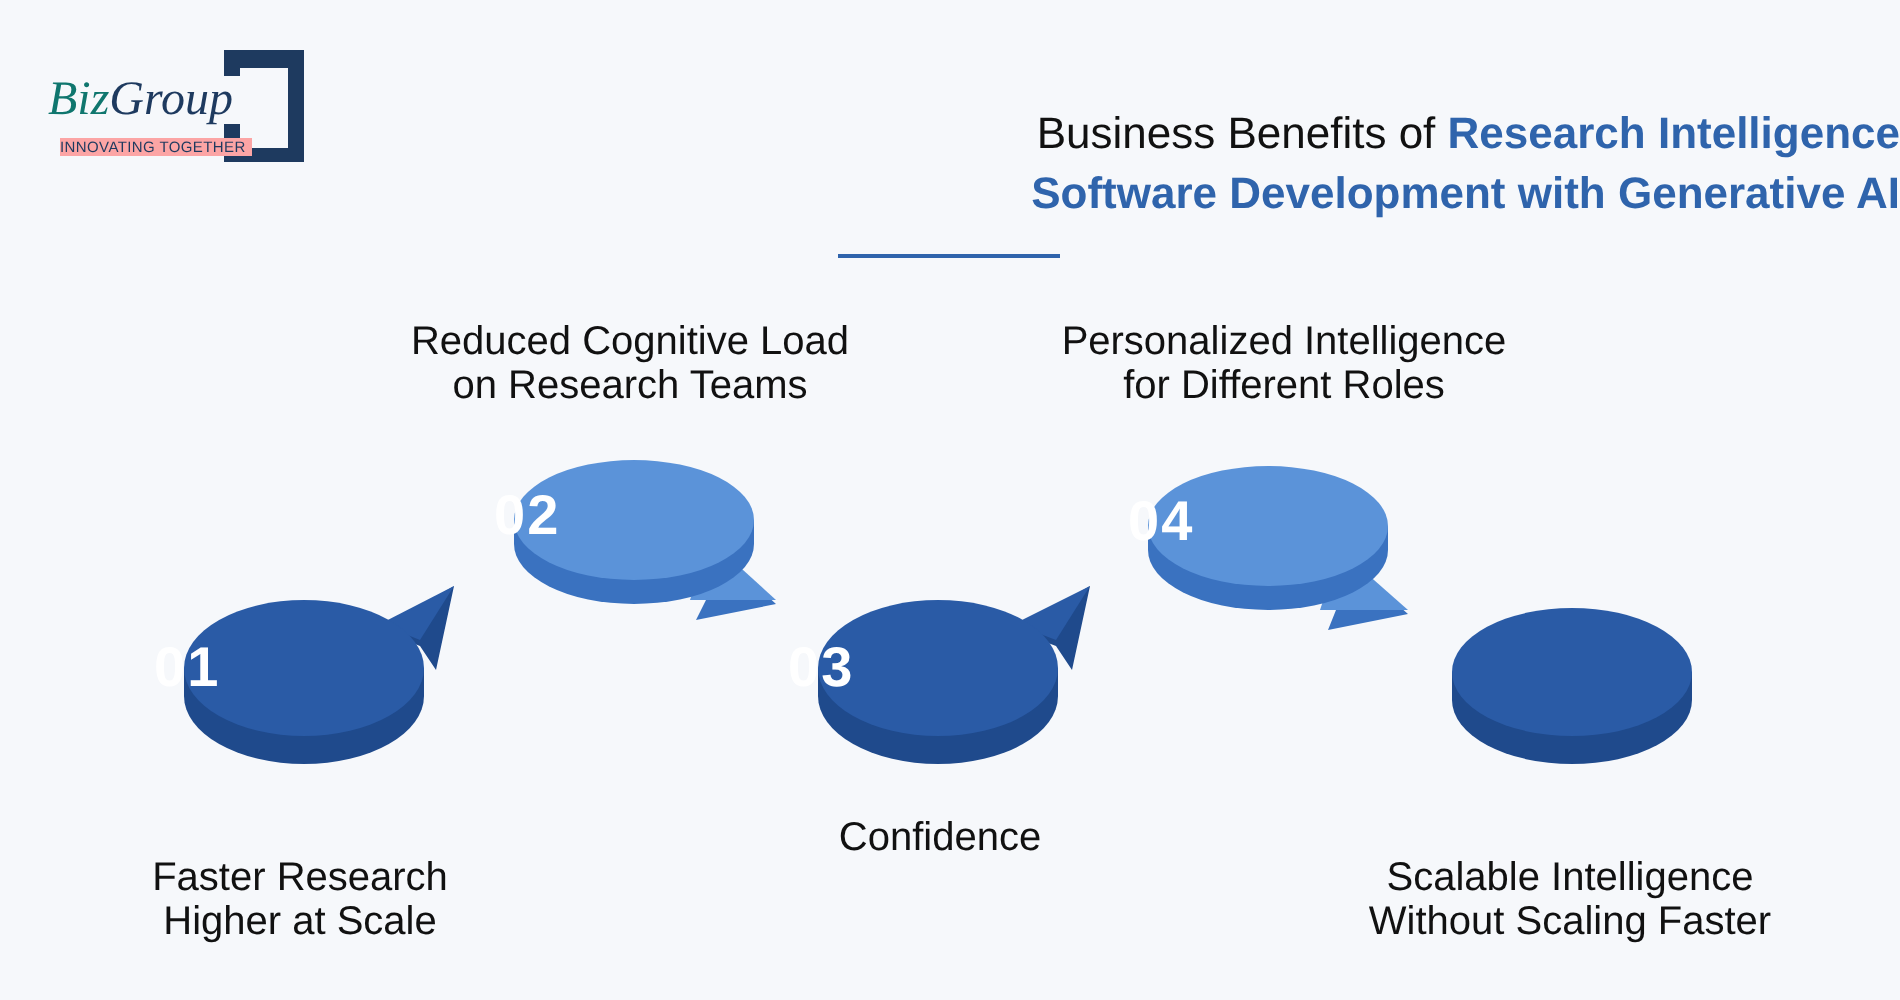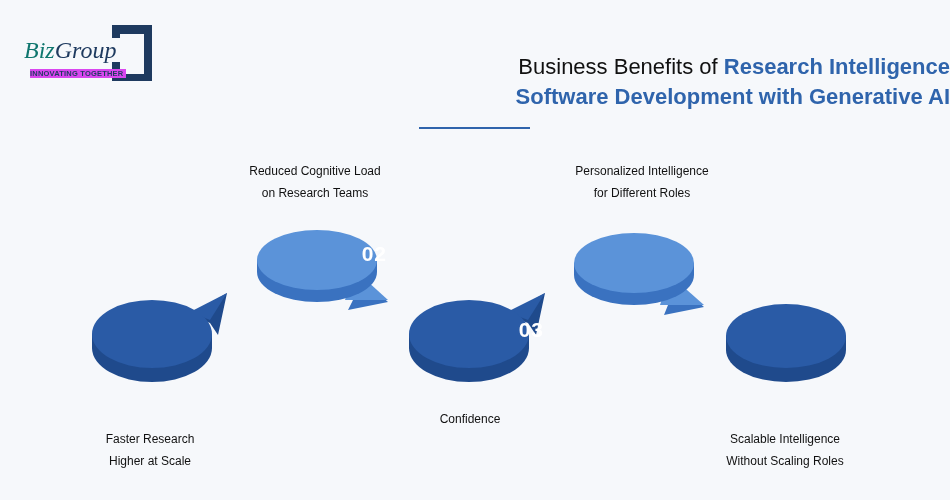--- a/index.html
+++ b/index.html
@@ -5,29 +5,29 @@
   html, body { margin:0; padding:0; }
   body { width:950px; height:500px; background:#f6f8fb; position:relative; overflow:hidden;
          font-family:"Liberation Sans", sans-serif; color:#111; }
   .logo { position:absolute; left:22px; top:24px; width:140px; height:60px; }
   .logo .frame { position:absolute; left:90px; top:1px; width:40px; height:56px; background:#1e3a5f; }
   .logo .frame-inner { position:absolute; left:98px; top:10px; width:24px; height:40px; background:#f6f8fb; }
   .logo .wordmark { position:absolute; left:2px; top:14px; font-family:"Liberation Serif", serif; font-style:italic;
                     font-size:24px; line-height:24px; background:#f6f8fb; padding-right:4px; }
   .logo .biz { color:#0f766e; }
   .logo .grp { color:#1e3a5f; }
-  .logo .tag { position:absolute; left:8px; top:45px; font-size:7.5px; color:#1e3a5f; letter-spacing:0.2px; background:#d946ef; padding-right:3px;font-weight:bold; }
+  .logo .tag { position:absolute; left:8px; top:45px; font-size:7.5px; color:#1e3a5f; letter-spacing:0.2px; background:#fca5a5; padding-right:3px; }
   .title { position:absolute; left:0; width:950px; top:52px; text-align:right; font-size:22px; font-weight:normal; line-height:30px; }
   .title .accent { color:#2f64ac; font-weight:bold; }
   .title .dark { color:#111; }
   .divider { position:absolute; left:419px; top:127px; width:111px; height:2px; background:#2f64ac; }
-  .label { position:absolute; text-align:center; font-size:12px; line-height:22px; color:#111; }
+  .label { position:absolute; text-align:center; font-size:20px; line-height:22px; color:#111; }
   .disc { position:absolute; }
   .disc svg { display:block; }
-  .num { position:absolute; width:100%; text-align:right; color:#fff; font-weight:bold; font-size:21px; letter-spacing:1px; }
+  .num { position:absolute; width:100%; text-align:left; color:#fff; font-weight:bold; font-size:28px; letter-spacing:1px; }
 </style>
 </head>
 <body>
 
 <div class="logo">
   <div class="frame"></div>
   <div class="frame-inner"></div>
   <div class="wordmark"><span class="biz">Biz</span><span class="grp">Group</span></div>
   <div class="tag">INNOVATING TOGETHER</div>
 </div>
@@ -48,20 +48,21 @@
 </div>
 
 <div class="disc" style="left:90px; top:290px; width:150px; height:100px;">
   <svg width="150" height="100" viewBox="0 0 150 100">
     <polygon points="100,25 137,3 128,45 120,33" fill="#1f4a8c"></polygon>
     <polygon points="100,22 137,3 120,30" fill="#2a5ba6"></polygon>
     <ellipse cx="62" cy="58" rx="60" ry="34" fill="#1f4a8c"></ellipse>
     <rect x="2" y="44" width="120" height="14" fill="#1f4a8c"></rect>
     <ellipse cx="62" cy="44" rx="60" ry="34" fill="#2a5ba6"></ellipse>
   </svg>
+  <div class="num" style="top:28px; left:-13px;">01</div>
 </div>
 
 <div class="disc" style="left:255px; top:222px; width:140px; height:100px;">
   <svg width="140" height="100" viewBox="0 0 140 100">
     <polygon points="100,50 133,80 93,88 98,78" fill="#3a72c0"></polygon>
     <polygon points="100,48 133,78 90,78" fill="#5b93d9"></polygon>
     <ellipse cx="62" cy="50" rx="60" ry="30" fill="#3a72c0"></ellipse>
     <rect x="2" y="38" width="120" height="12" fill="#3a72c0"></rect>
     <ellipse cx="62" cy="38" rx="60" ry="30" fill="#5b93d9"></ellipse>
   </svg>
@@ -80,33 +81,34 @@
 </div>
 
 <div class="disc" style="left:572px; top:225px; width:140px; height:100px;">
   <svg width="140" height="100" viewBox="0 0 140 100">
     <polygon points="98,52 132,82 92,90 96,80" fill="#3a72c0"></polygon>
     <polygon points="98,50 132,80 88,80" fill="#5b93d9"></polygon>
     <ellipse cx="62" cy="50" rx="60" ry="30" fill="#3a72c0"></ellipse>
     <rect x="2" y="38" width="120" height="12" fill="#3a72c0"></rect>
     <ellipse cx="62" cy="38" rx="60" ry="30" fill="#5b93d9"></ellipse>
   </svg>
+  <div class="num" style="top:20px; left:-8px;">04</div>
 </div>
 
 <div class="disc" style="left:724px; top:298px; width:130px; height:90px;">
   <svg width="130" height="90" viewBox="0 0 130 90">
     <ellipse cx="62" cy="52" rx="60" ry="32" fill="#1f4a8c"></ellipse>
     <rect x="2" y="38" width="120" height="14" fill="#1f4a8c"></rect>
     <ellipse cx="62" cy="38" rx="60" ry="32" fill="#2a5ba6"></ellipse>
   </svg>
 </div>
 
 <div class="label" style="left:55px; top:428px; width:190px;">
   <div>Faster Research</div>
   <div>Higher at Scale</div>
 </div>
 <div class="label" style="left:375px; top:408px; width:190px;">
   <div>Confidence</div>
 </div>
 <div class="label" style="left:670px; top:408px; width:230px;margin-top:20px;">
   <div>Scalable Intelligence</div>
-  <div>Without Scaling Roles</div>
+  <div>Without Scaling Faster</div>
 </div>
 
 </body></html>

